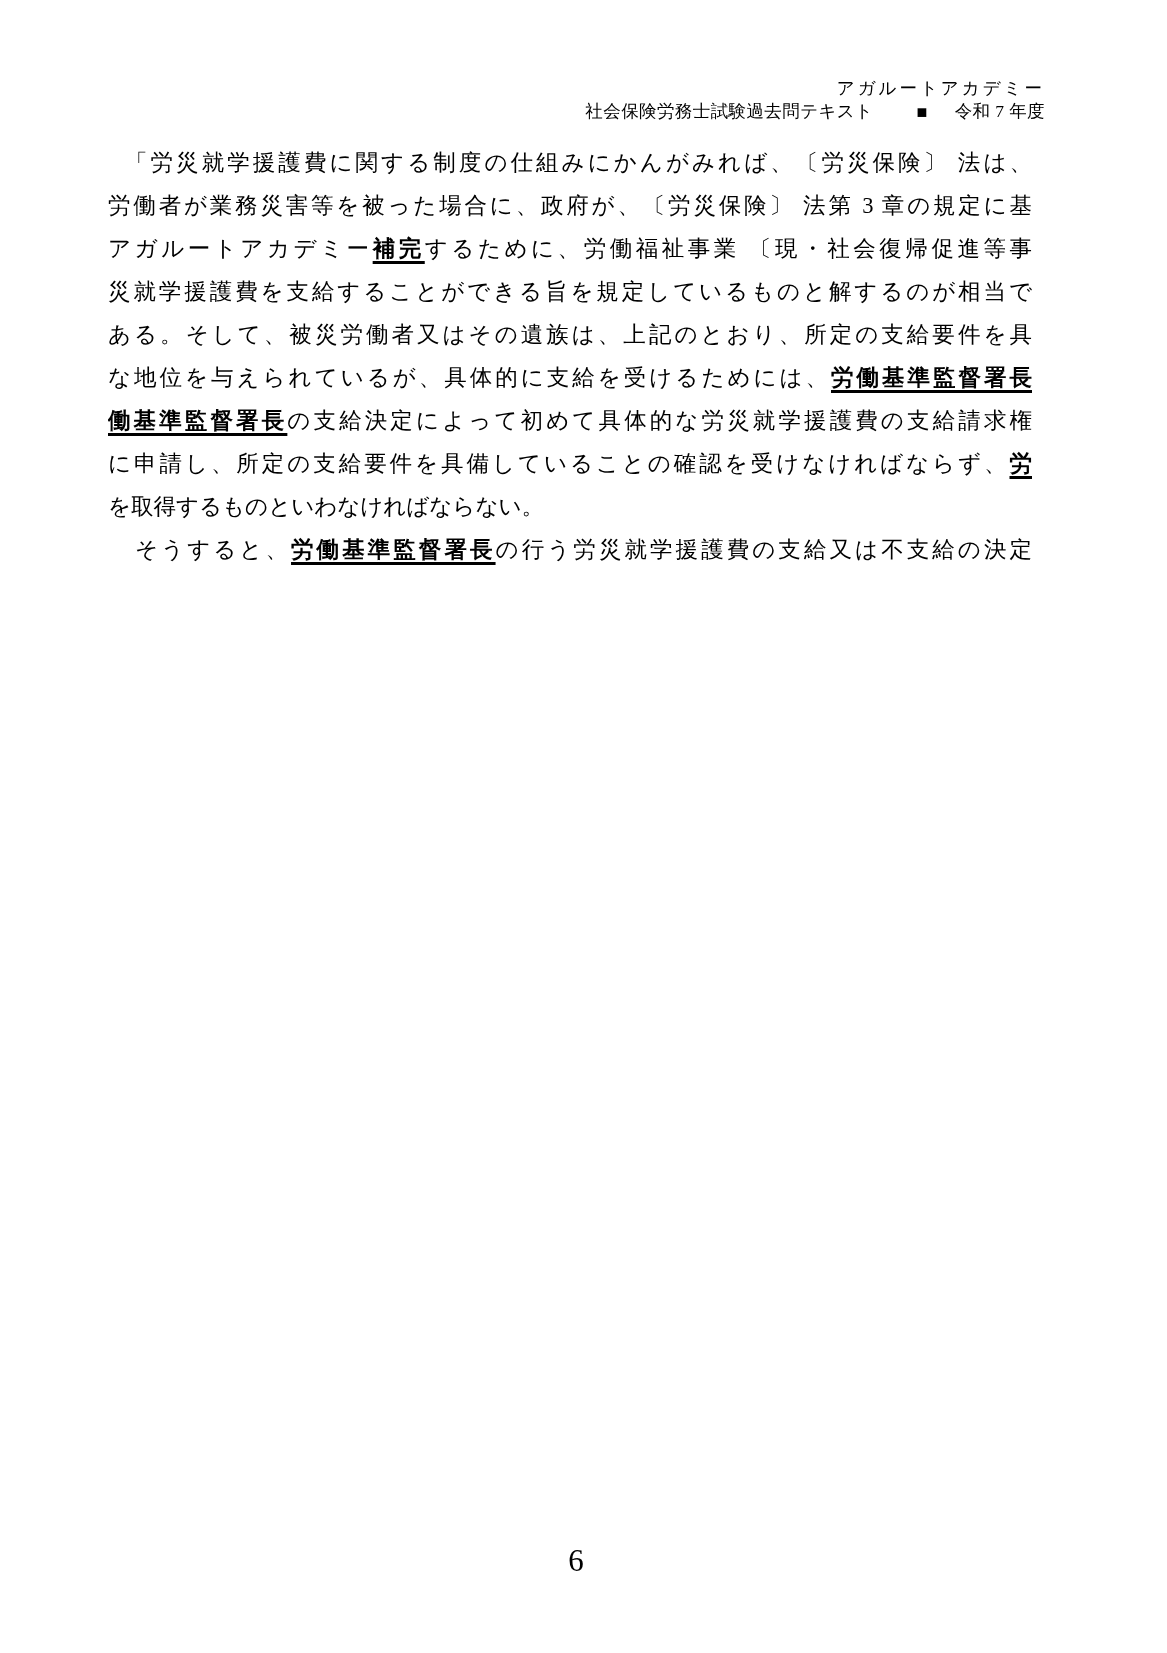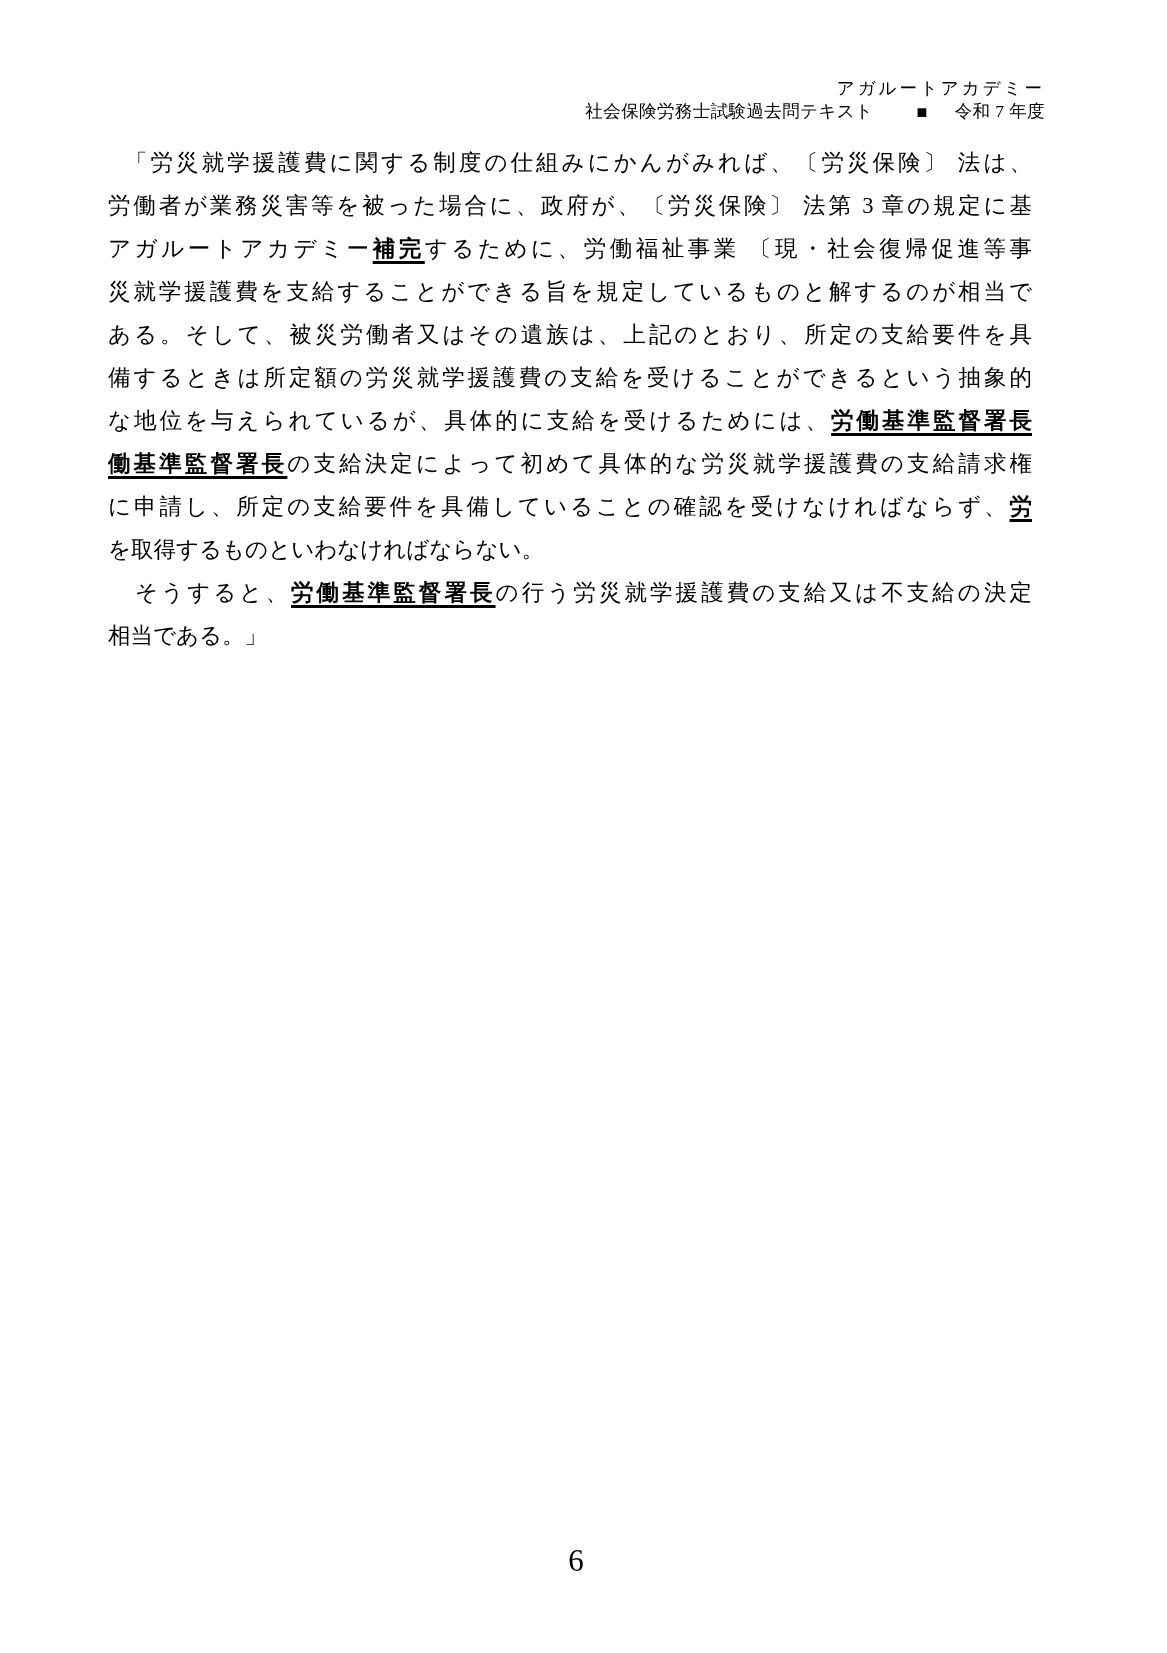--- a/index.html
+++ b/index.html
@@ -80,26 +80,24 @@
     </div>
   </header>
 
   <main class="body-text">
 
   <div class="line" style="text-indent: 17px;"><span class="">「労災就学援護費に関する制度の仕組みにかんがみれば、〔労災保険〕 法は、</span></div>
       <div class="line"><span class="">労働者が業務災害等を被った場合に、政府が、〔労災保険〕 法第 3 章の規定に基</span></div>
       <div class="line"><span class="">アガルートアカデミー</span><span class="em">補完</span><span class="">するために、労働福祉事業 〔現・社会復帰促進等事</span></div>
       <div class="line"><span class="">災就学援護費を支給することができる旨を規定しているものと解するのが相当で</span></div>
       <div class="line"><span class="">ある。そして、被災労働者又はその遺族は、上記のとおり、所定の支給要件を具</span></div>
-      <div class="line"><span class="">備するときは所定額の労災就学援護費の支給を受けることができるという抽象的</span></div>
       <div class="line"><span class="">な地位を与えられているが、具体的に支給を受けるためには、</span><span class="em">労働基準監督署長</span></div>
       <div class="line"><span class="em">働基準監督署長</span><span class="">の支給決定によって初めて具体的な労災就学援護費の支給請求権</span></div>
       <div class="line"><span class="">に申請し、所定の支給要件を具備していることの確認を受けなければならず、</span><span class="em">労</span></div>
       <div class="line last"><span class="">を取得するものといわなければならない。</span></div>
       <div class="line" style="text-indent: 27px;"><span class="">そうすると、</span><span class="em">労働基準監督署長</span><span class="">の行う労災就学援護費の支給又は不支給の決定</span></div>
-      <div class="line last"><span class="">相当である。」</span></div>
     </main>
 
   <footer class="footer">
     <span>6</span>
   </footer>
 
 </div>
 
 </body></html>

